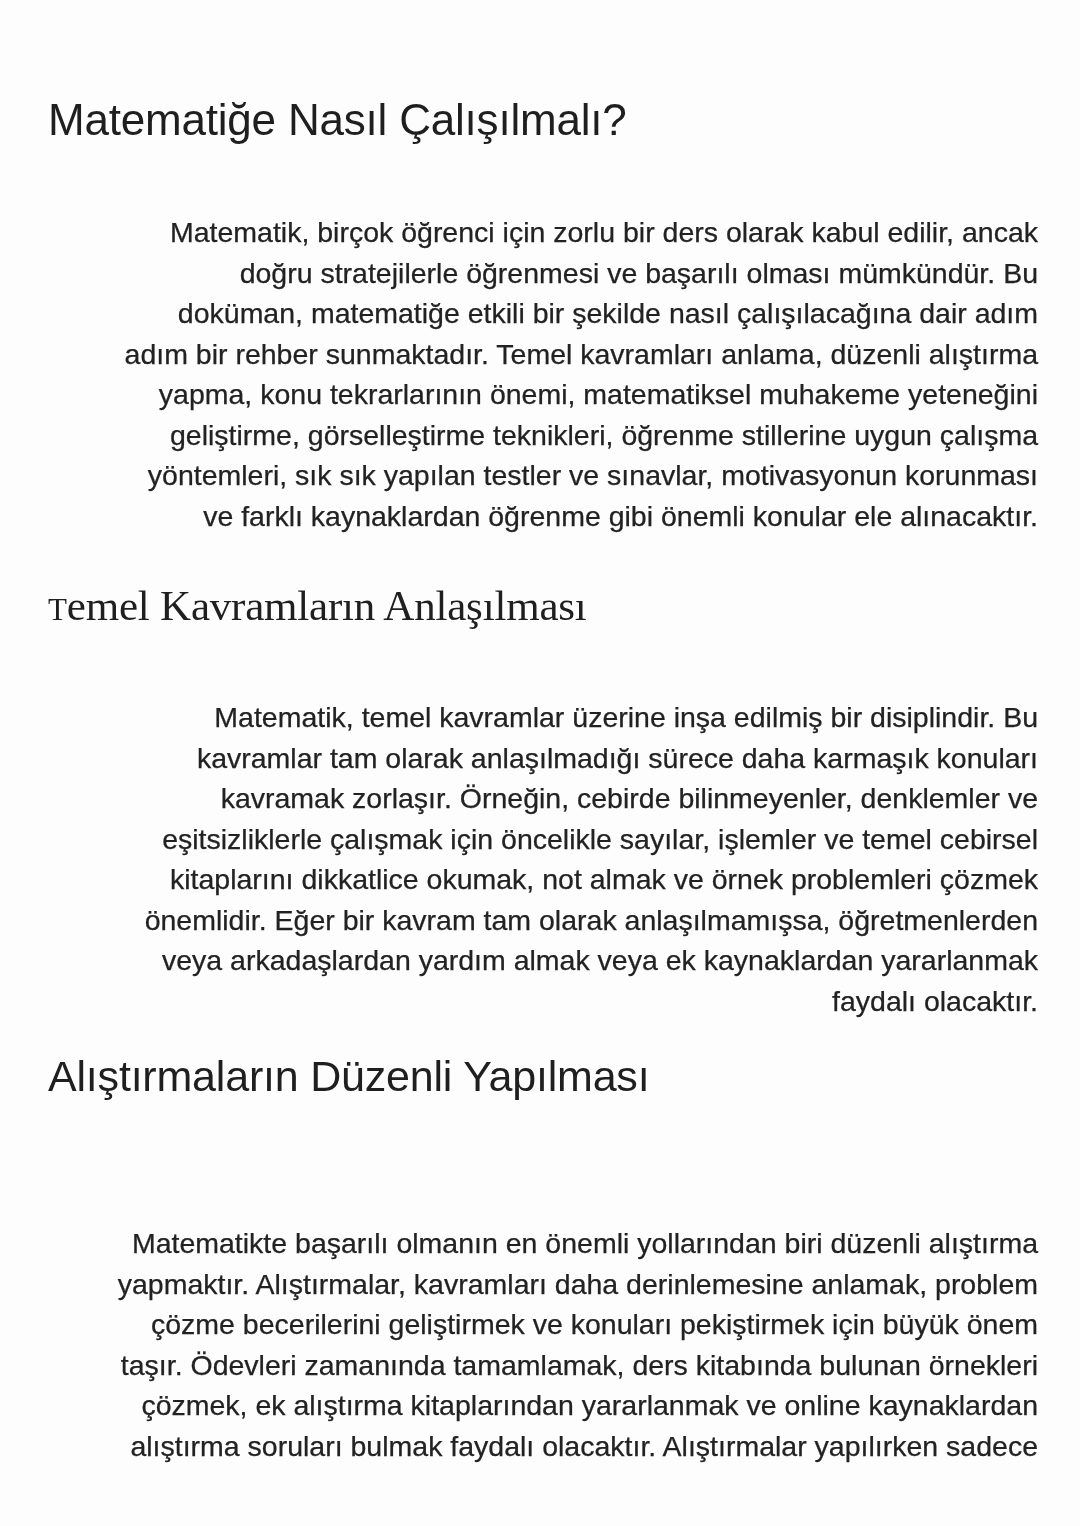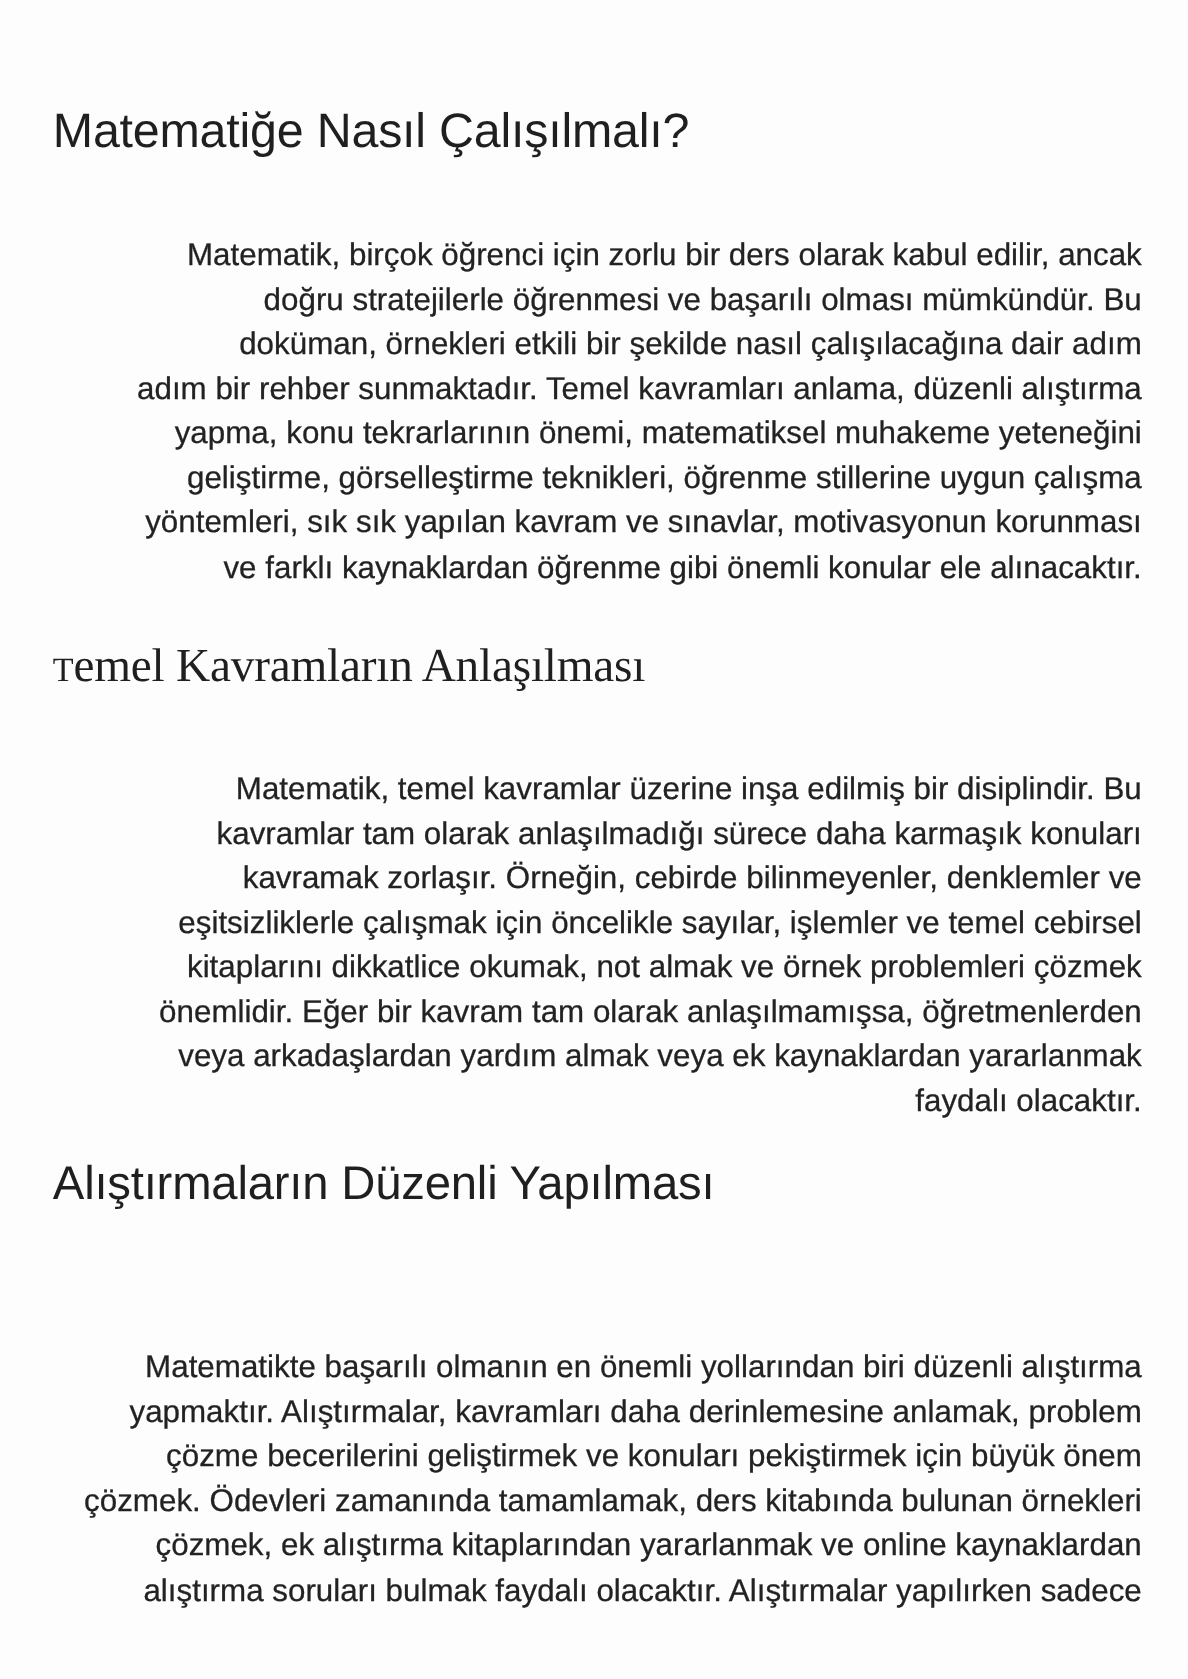--- a/index.html
+++ b/index.html
@@ -69,25 +69,25 @@
 </head>
 <body>
 
 <div class="page">
 
   <h1>Matematiğe Nasıl Çalışılmalı?</h1>
 
   <p class="para p-a">
     <span class="line">Matematik, birçok öğrenci için zorlu bir ders olarak kabul edilir, ancak</span>
     <span class="line">doğru stratejilerle öğrenmesi ve başarılı olması mümkündür. Bu</span>
-    <span class="line">doküman, örnekleri etkili bir şekilde nasıl çalışılacağına dair adım</span>
+    <span class="line">doküman, matematiğe etkili bir şekilde nasıl çalışılacağına dair adım</span>
     <span class="line">adım bir rehber sunmaktadır. Temel kavramları anlama, düzenli alıştırma</span>
     <span class="line">yapma, konu tekrarlarının önemi, matematiksel muhakeme yeteneğini</span>
     <span class="line">geliştirme, görselleştirme teknikleri, öğrenme stillerine uygun çalışma</span>
-    <span class="line">yöntemleri, sık sık yapılan kavram ve sınavlar, motivasyonun korunması</span>
+    <span class="line">yöntemleri, sık sık yapılan testler ve sınavlar, motivasyonun korunması</span>
     <span class="line">ve farklı kaynaklardan öğrenme gibi önemli konular ele alınacaktır.</span>
   </p>
 
   <h2 class="h2-a"><span class="small-t">T</span><span>emel Kavramların Anlaşılması</span></h2>
 
   <p class="para p-b">
     <span class="line">Matematik, temel kavramlar üzerine inşa edilmiş bir disiplindir. Bu</span>
     <span class="line">kavramlar tam olarak anlaşılmadığı sürece daha karmaşık konuları</span>
     <span class="line">kavramak zorlaşır. Örneğin, cebirde bilinmeyenler, denklemler ve</span>
     <span class="line">eşitsizliklerle çalışmak için öncelikle sayılar, işlemler ve temel cebirsel</span>
@@ -96,18 +96,18 @@
     <span class="line">veya arkadaşlardan yardım almak veya ek kaynaklardan yararlanmak</span>
     <span class="line">faydalı olacaktır.</span>
   </p>
 
   <h2 class="h2-b">Alıştırmaların Düzenli Yapılması</h2>
 
   <p class="para p-c">
     <span class="line">Matematikte başarılı olmanın en önemli yollarından biri düzenli alıştırma</span>
     <span class="line">yapmaktır. Alıştırmalar, kavramları daha derinlemesine anlamak, problem</span>
     <span class="line">çözme becerilerini geliştirmek ve konuları pekiştirmek için büyük önem</span>
-    <span class="line">çözmek. Ödevleri zamanında tamamlamak, ders kitabında bulunan örnekleri</span>
+    <span class="line">taşır. Ödevleri zamanında tamamlamak, ders kitabında bulunan örnekleri</span>
     <span class="line">çözmek, ek alıştırma kitaplarından yararlanmak ve online kaynaklardan</span>
     <span class="line">alıştırma soruları bulmak faydalı olacaktır. Alıştırmalar yapılırken sadece</span>
   </p>
 
 </div>
 
 </body></html>

